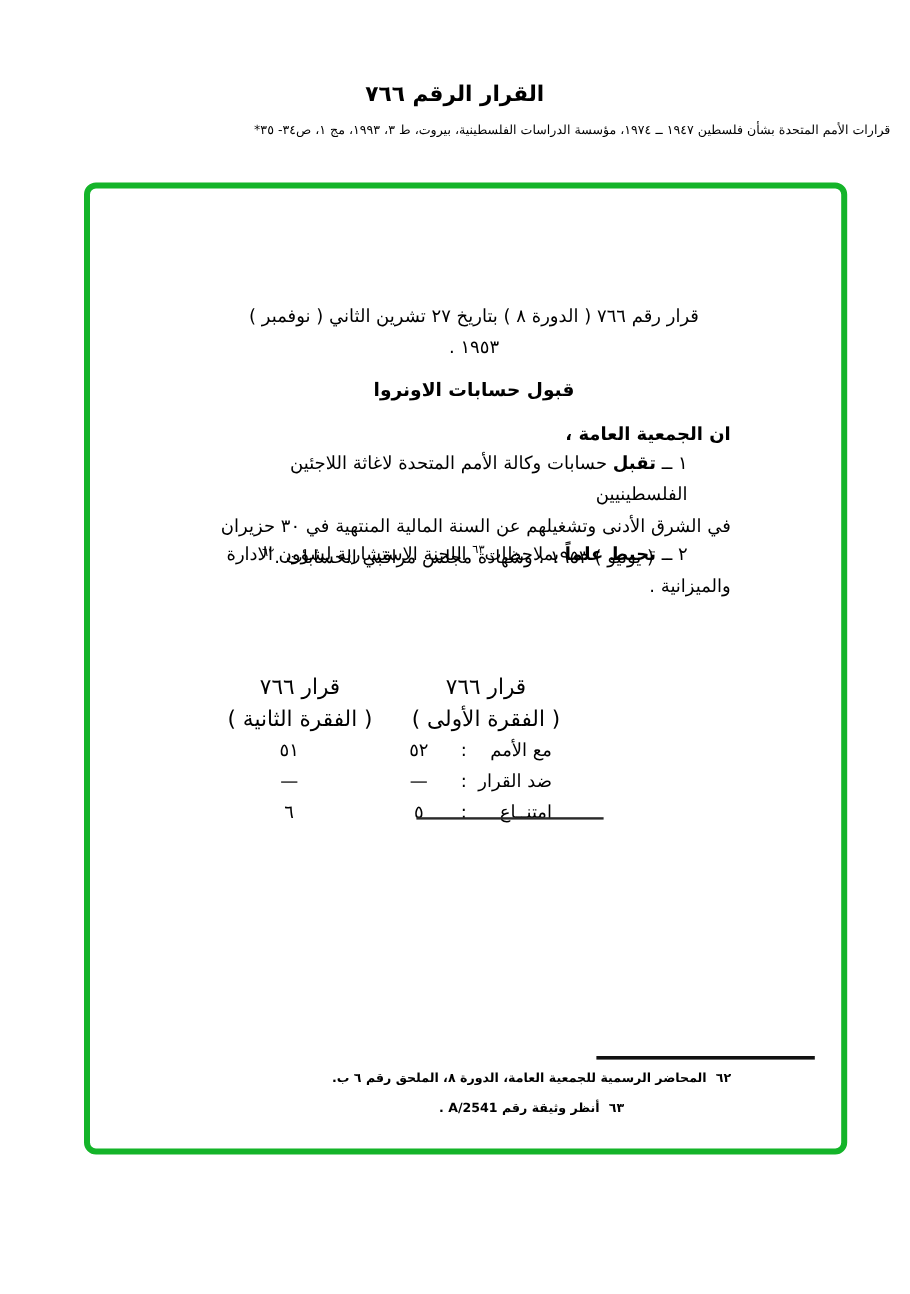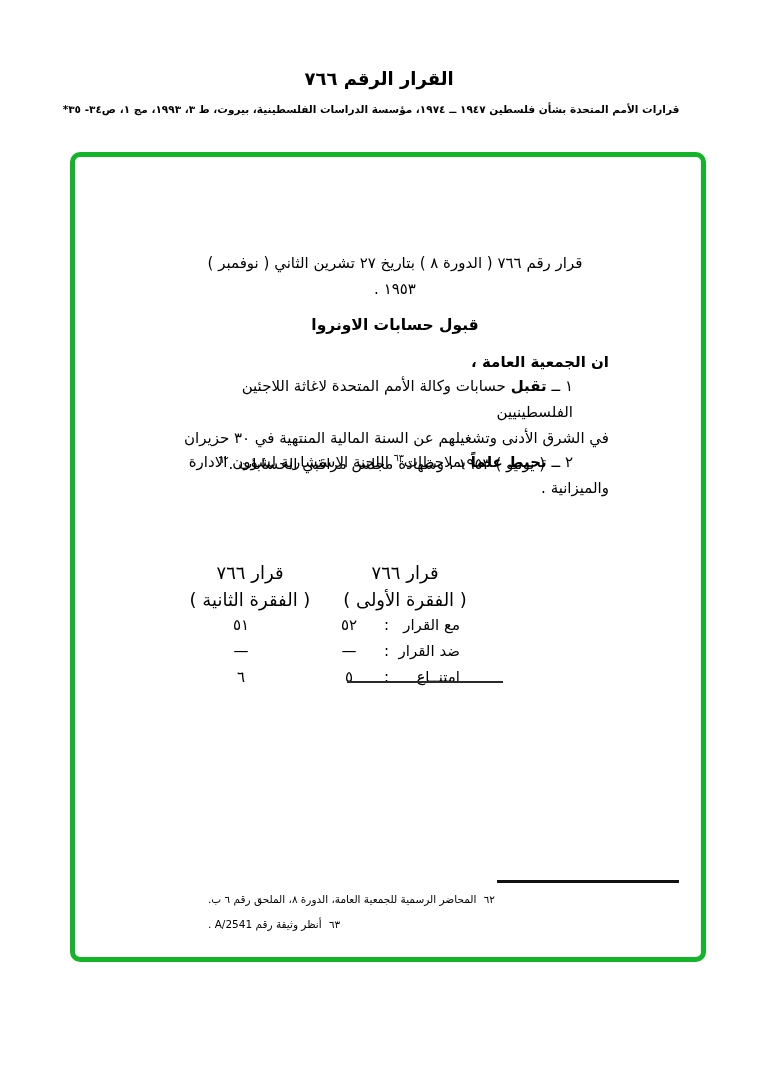--- a/index.html
+++ b/index.html
@@ -20,23 +20,23 @@
     position: absolute;
     top: 68px; left: 0; right: 0;
     text-align: center;
     font-size: 18px;
     font-weight: bold;
     letter-spacing: 0.5px;
   }
   .doc-source {
     position: absolute;
     top: 103px; left: 0; right: 16px;
-    text-align: center;
+    text-align: right;
     font-size: 10.5px;
-    font-weight: bold;
+    font-weight: normal;
     white-space: nowrap;
   }
 
   
   .green-box {
     position: absolute;
     left: 70px; top: 152px;
     width: 636px; height: 810px;
     border: 5px solid #14b429;
     border-radius: 10px;
@@ -103,23 +103,23 @@
 
   
   .fn-rule {
     left: 422px; top: 723px;
     width: 182px; height: 0;
     border-top: 3px solid #111;
   }
   .footnote {
     right: 23px;
     width: 470px;
-    text-align: left;
+    text-align: center;
     font-size: 10.5px;
-    font-weight: normal;
+    font-weight: bold;
     line-height: 14px;
   }
   .footnote-1 { top: 735px; }
   .footnote-2 { top: 760px; }
   .footnote .fn-num { margin-left: 4px; }
 </style>
 </head>
 <body>
 
 <div class="page">
@@ -159,21 +159,21 @@
     <div class="vote-col vote-col-right">
       <div>قرار ٧٦٦</div>
       <div>( الفقرة الأولى )</div>
     </div>
     <div class="vote-col vote-col-left">
       <div>قرار ٧٦٦</div>
       <div>( الفقرة الثانية )</div>
     </div>
 
     <div class="vote-row vote-row-1">
-      <span class="v-label">مع القرار</span>
+      <span class="v-label">مع الأمم</span>
       <span class="v-colon">:</span>
       <span class="v-val1">٥٢</span>
       <span class="v-val2">٥١</span>
     </div>
     <div class="vote-row vote-row-2">
       <span class="v-label">ضد القرار</span>
       <span class="v-colon">:</span>
       <span class="v-val1">—</span>
       <span class="v-val2">—</span>
     </div>

